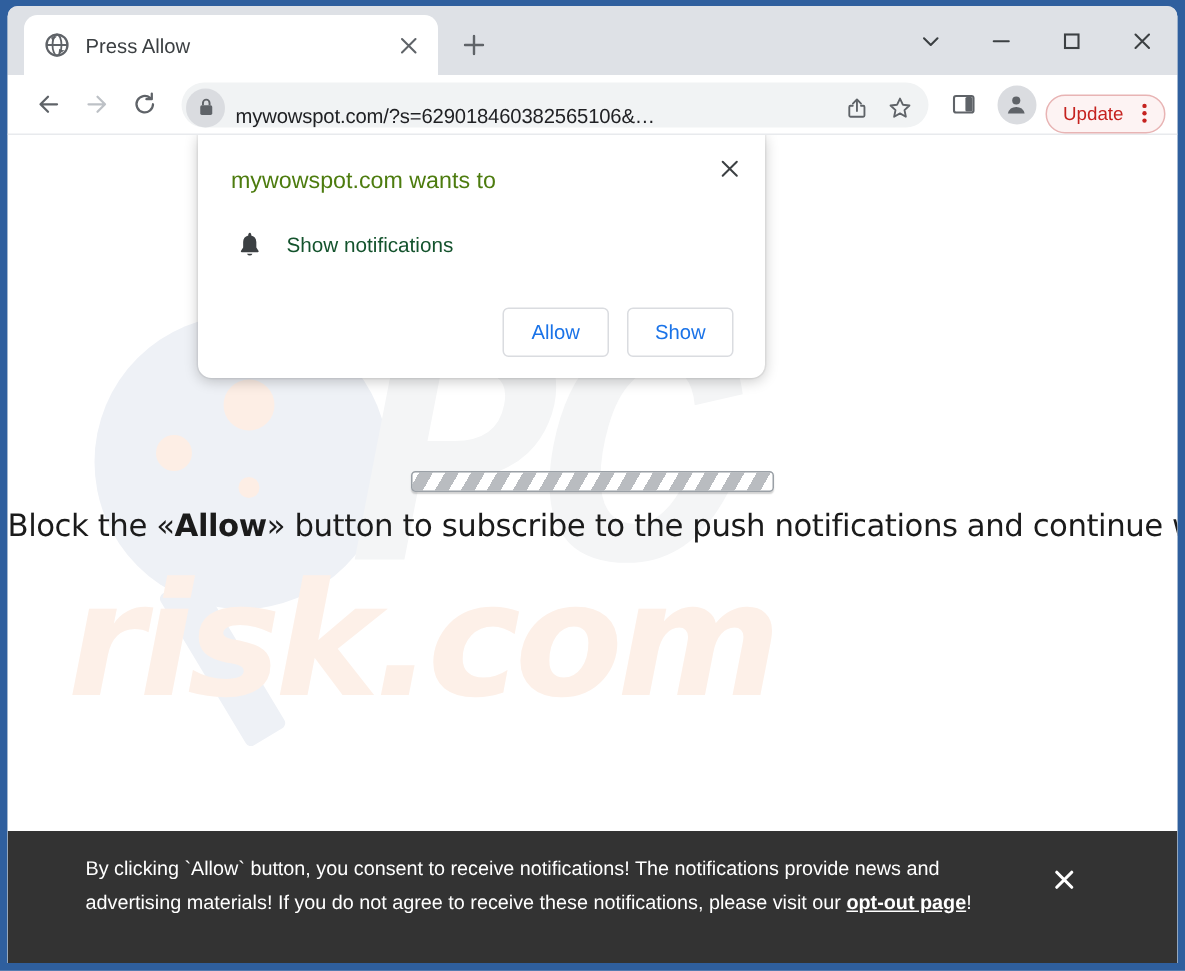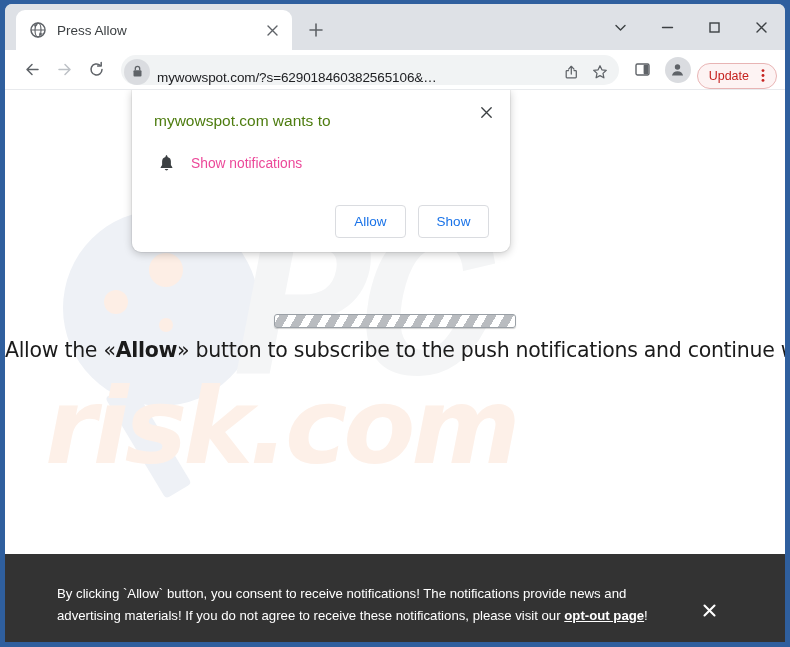--- a/index.html
+++ b/index.html
@@ -286,21 +286,21 @@
     margin-top: 22px;
     padding-left: 3px;
   }
   .perm-bell {
     width: 20px; height: 22px;
     display: flex; align-items: center; justify-content: center;
     color: #3c4043;
   }
   .perm-label {
     font-size: 13.8px;
-    color: #ec4899;
+    color: #14532d;
   }
   .perm-actions {
     display: flex;
     justify-content: flex-end;
     gap: 12px;
     margin-top: 31px;
   }
   .perm-btn {
     min-width: 71px;
     height: 33px;
@@ -314,21 +314,21 @@
     font-family: "Liberation Sans", sans-serif;
   }
 
   
   .consent {
     position: absolute;
     left: 0; right: 0; bottom: 0;
     background: #333333;
     min-height: 88px;
     display: flex;
-    align-items: flex-end;
+    align-items: flex-start;
     padding: 14px 30px 14px 52px;
   }
   .consent-text {
     flex: 1 1 auto;
     color: #ffffff;
     font-size: 13.2px;
     line-height: 1.72;
     max-width: 630px;
   }
   .consent-text a {
@@ -481,21 +481,21 @@
       <div class="wm-dot" style="left:99px;top:200px;width:24px;height:24px;"></div>
       <div class="wm-dot" style="left:154px;top:228px;width:14px;height:14px;"></div>
       <div class="wm-pc">PC</div>
       <div class="wm-risk">risk.com</div>
 
       <div class="progress-wrap">
         <div class="progress-bar"></div>
       </div>
 
       <div class="headline">
-        <span>Allow the «</span><b>Allow</b><span>» button to subscribe to the push notifications and continue watching</span>
+        <span>Block the «</span><b>Allow</b><span>» button to subscribe to the push notifications and continue watching</span>
       </div>
 
       <div class="perm-bubble">
         <div class="perm-close">
           <svg width="13" height="13" viewBox="0 0 13 13">
             <path d="M1.8 1.8 L11.2 11.2 M11.2 1.8 L1.8 11.2" stroke="#3c4043" stroke-width="1.35" stroke-linecap="round"></path>
           </svg>
         </div>
         <div class="perm-title">mywowspot.com wants to</div>
         <div class="perm-row">

